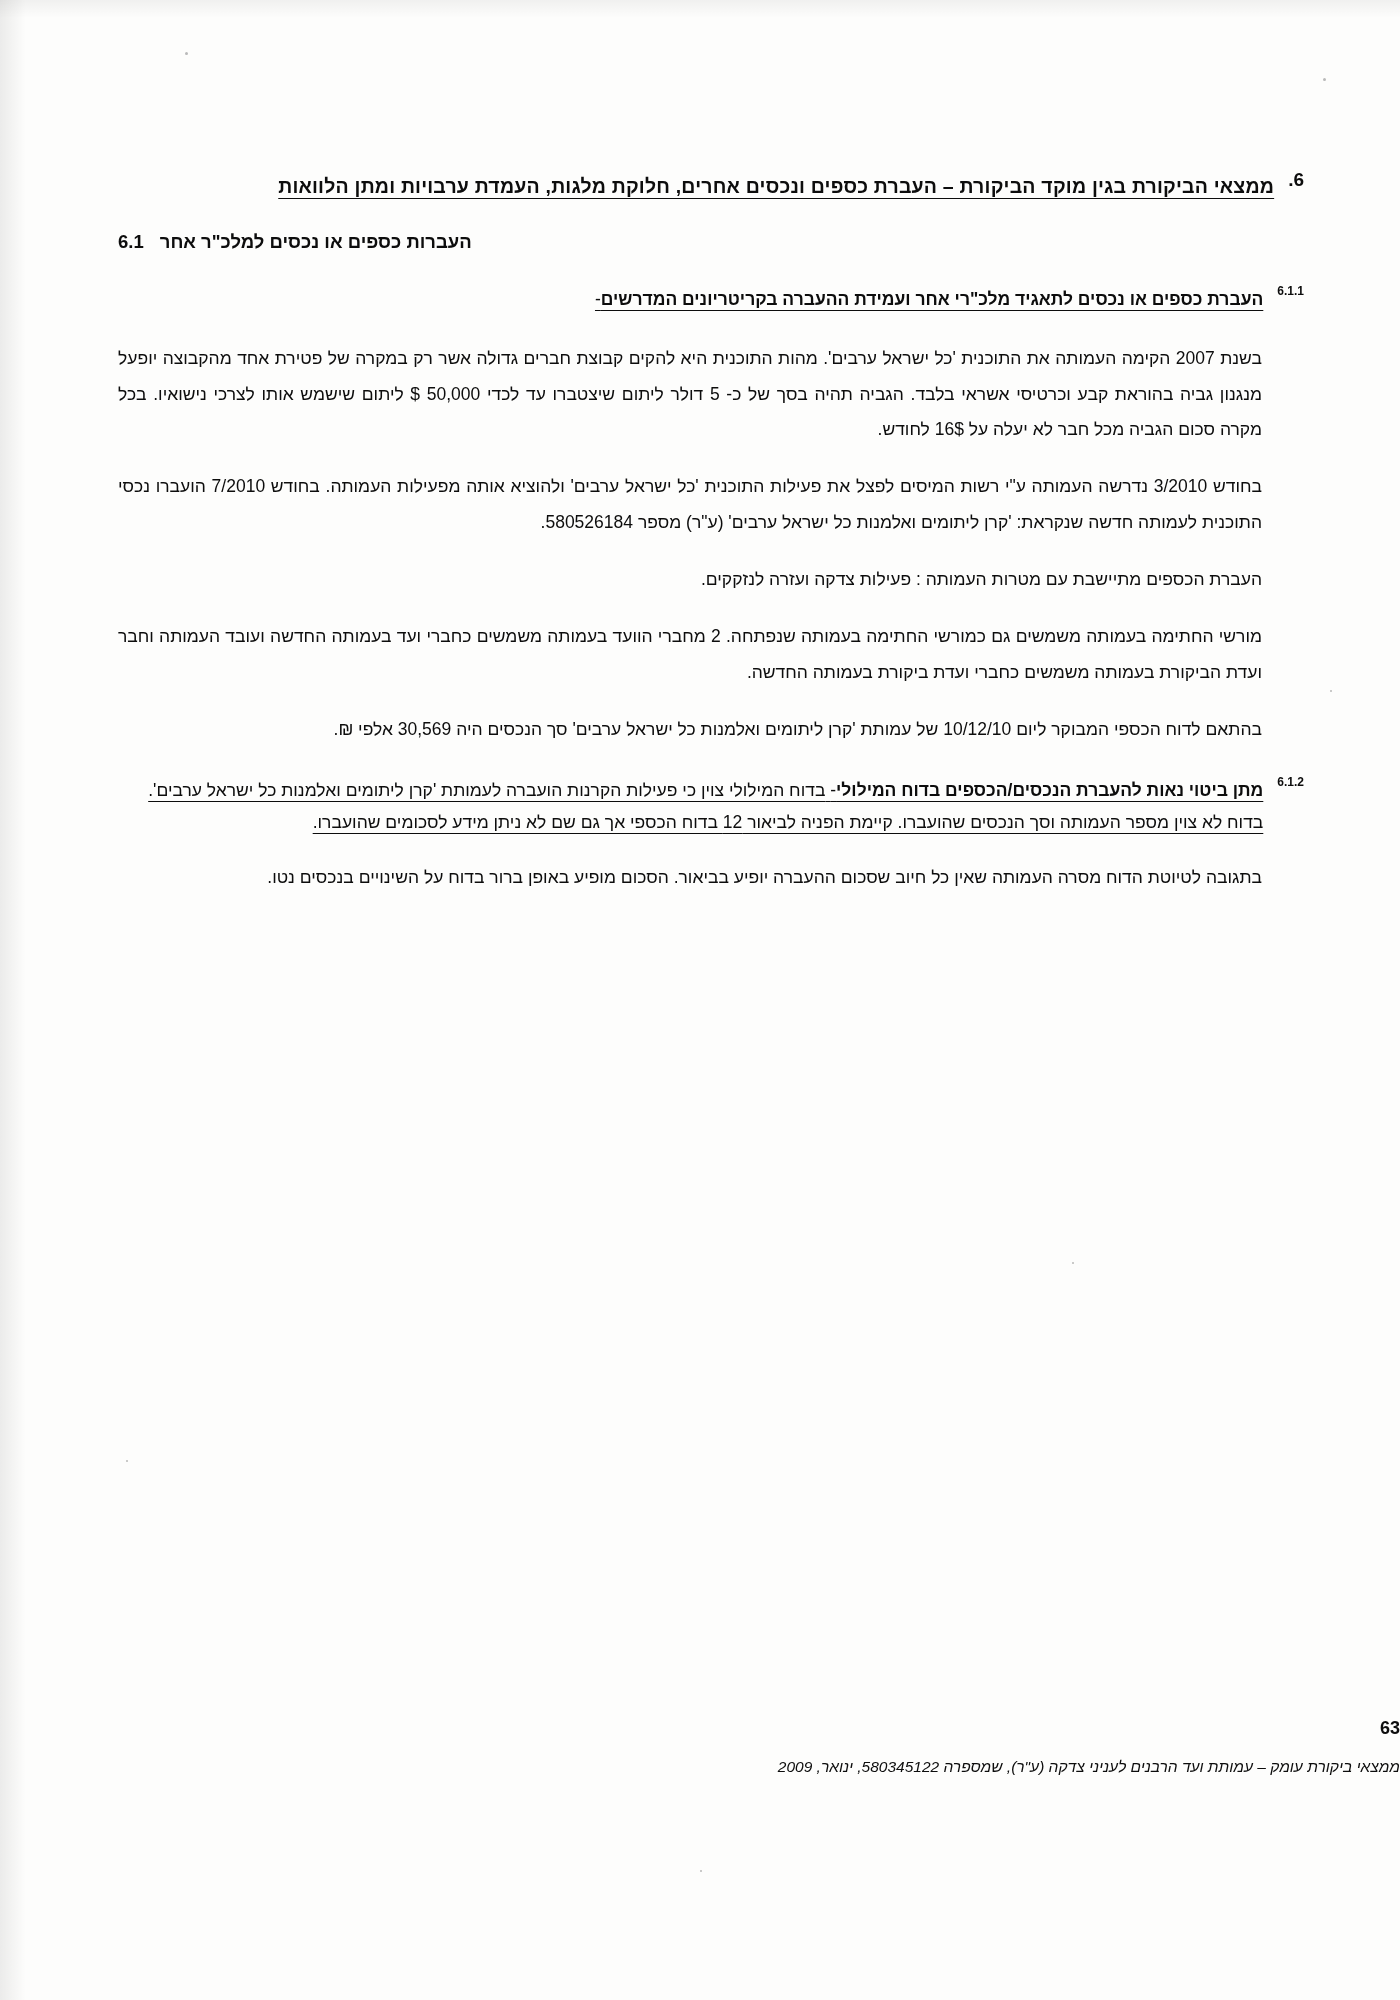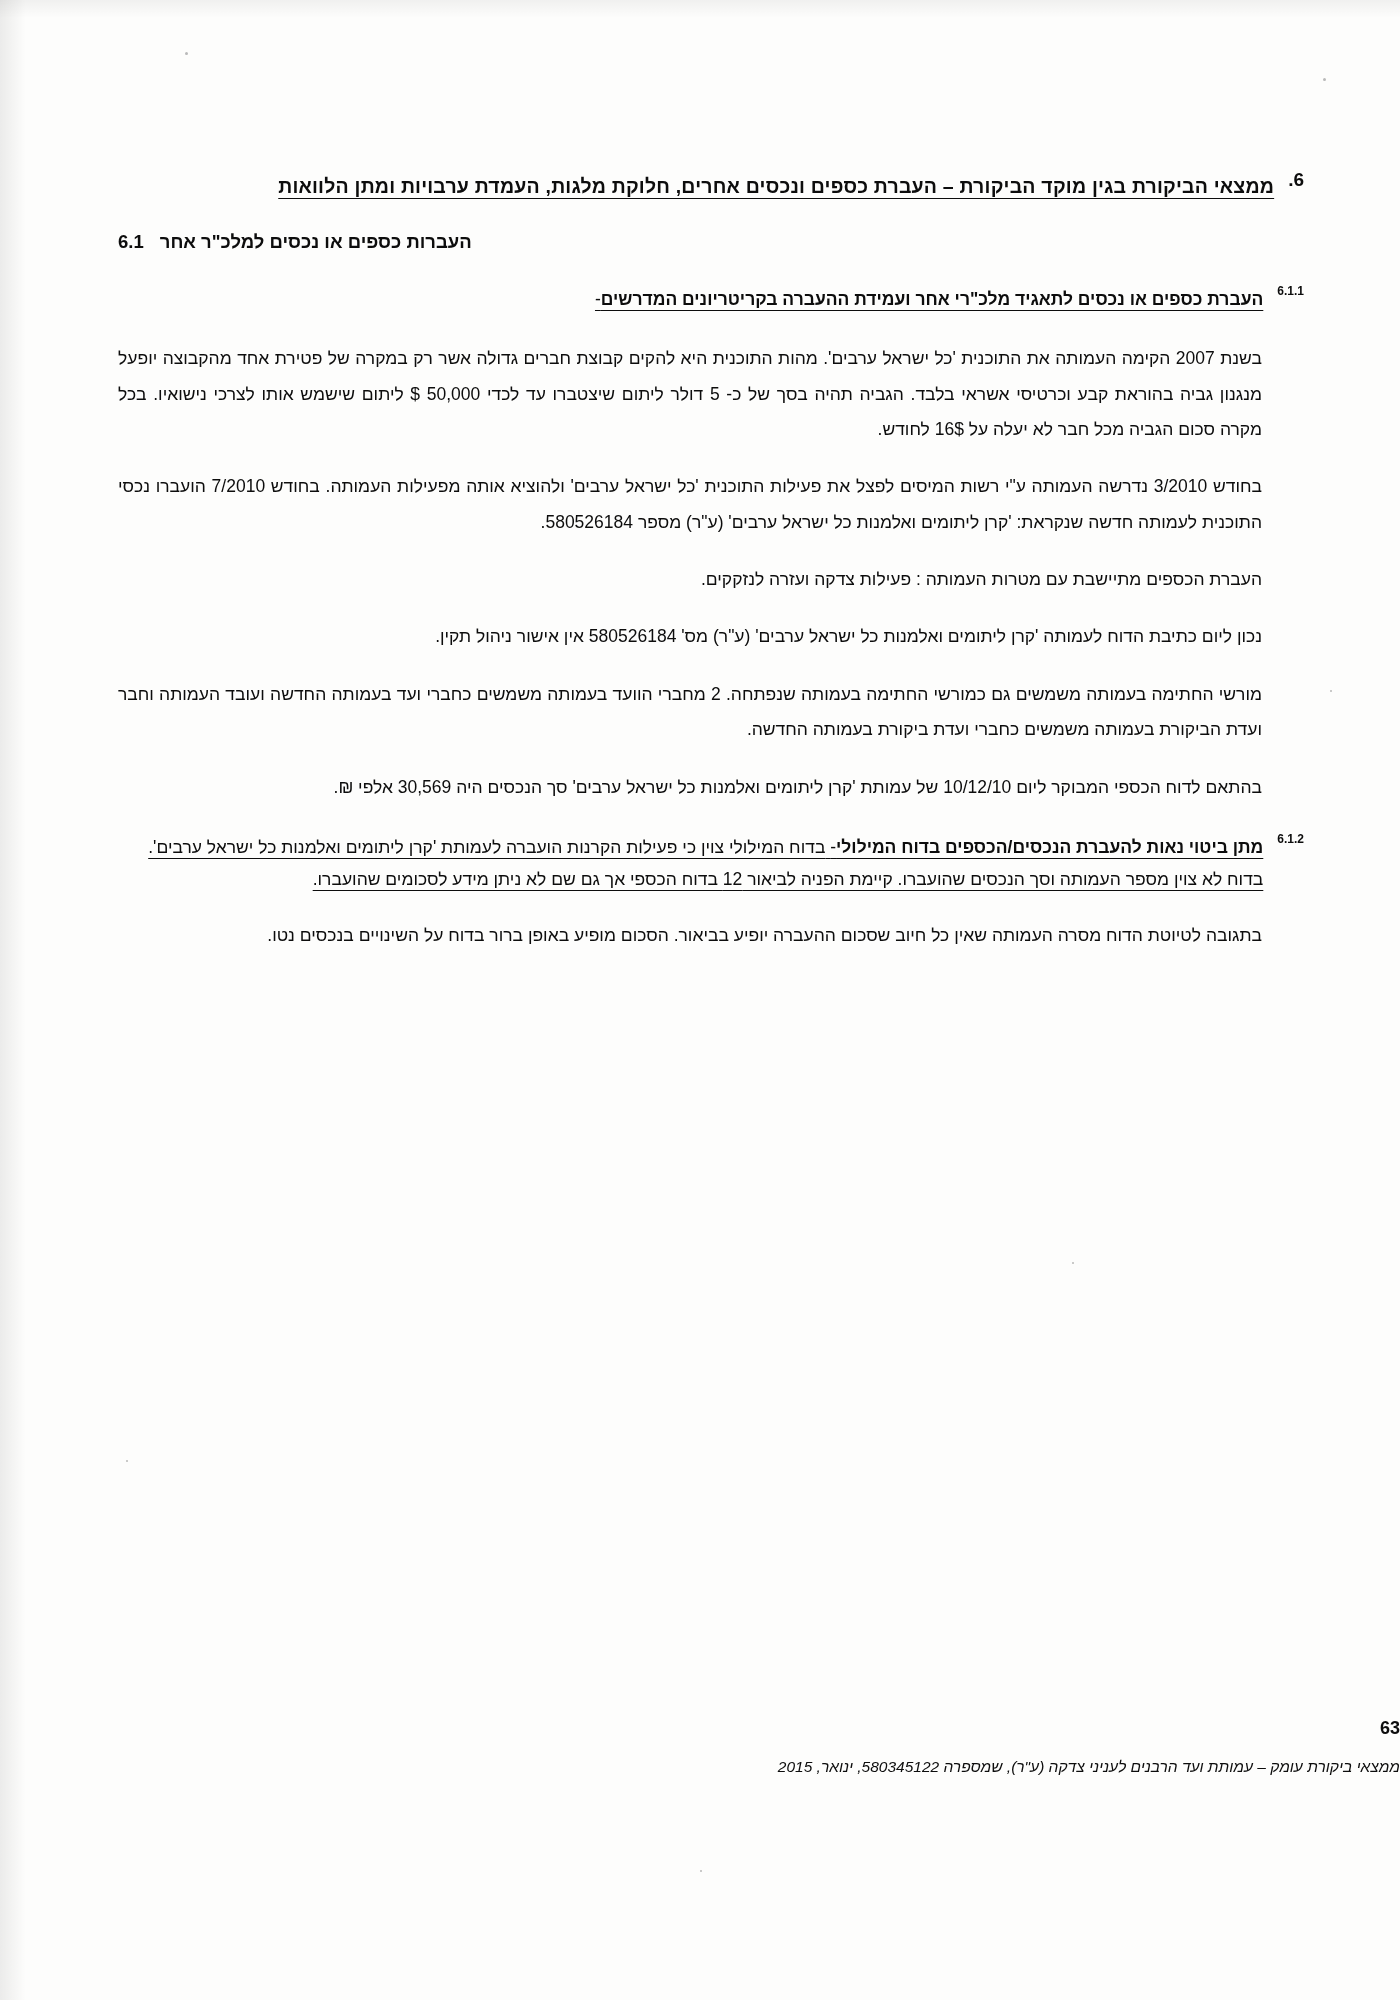--- a/index.html
+++ b/index.html
@@ -179,34 +179,33 @@
       <div class="h3-num">6.1.1</div>
       <div class="h3-title">
         <span>העברת כספים או נכסים לתאגיד מלכ"רי אחר ועמידת ההעברה בקריטריונים המדרשים</span><span class="plain">-</span>
       </div>
     </div>
 
     <div class="indent-block">
       <p class="body first">בשנת 2007 הקימה העמותה את התוכנית 'כל ישראל ערבים'. מהות התוכנית היא להקים קבוצת חברים גדולה אשר רק במקרה של פטירת אחד מהקבוצה יופעל מנגנון גביה בהוראת קבע וכרטיסי אשראי בלבד. הגביה תהיה בסך של כ- 5 דולר ליתום שיצטברו עד לכדי 50,000 $ ליתום שישמש אותו לצרכי נישואיו. בכל מקרה סכום הגביה מכל חבר לא יעלה על 16$ לחודש.</p>
       <p class="body">בחודש 3/2010 נדרשה העמותה ע"י רשות המיסים לפצל את פעילות התוכנית 'כל ישראל ערבים' ולהוציא אותה מפעילות העמותה. בחודש 7/2010 הועברו נכסי התוכנית לעמותה חדשה שנקראת: 'קרן ליתומים ואלמנות כל ישראל ערבים' (ע"ר) מספר 580526184.</p>
       <p class="body">העברת הכספים מתיישבת עם מטרות העמותה : פעילות צדקה ועזרה לנזקקים.</p>
-      <p class="body">נכון ליום כתיבת הדוח לעמותה 'קרן ליתומים ואלמנות כל ישראל ערבים' (ע"ר) מס' 580526184 אין אישור ניהול תקין.</p>
       <p class="body">מורשי החתימה בעמותה משמשים גם כמורשי החתימה בעמותה שנפתחה. 2 מחברי הוועד בעמותה משמשים כחברי ועד בעמותה החדשה ועובד העמותה וחבר ועדת הביקורת בעמותה משמשים כחברי ועדת ביקורת בעמותה החדשה.</p>
       <p class="body">בהתאם לדוח הכספי המבוקר ליום 10/12/10 של עמותת 'קרן ליתומים ואלמנות כל ישראל ערבים' סך הנכסים היה 30,569 אלפי ₪.</p>
     </div>
 
     <div class="h3-row" style="margin-top:26px;">
       <div class="h3-num">6.1.2</div>
       <div class="h3-title">
         <span>מתן ביטוי נאות להעברת הנכסים/הכספים בדוח המילולי</span><span class="plain">-</span>
         <span class="plain">בדוח המילולי צוין כי פעילות הקרנות הועברה לעמותת 'קרן ליתומים ואלמנות כל ישראל ערבים'. בדוח לא צוין מספר העמותה וסך הנכסים שהועברו. קיימת הפניה לביאור 12 בדוח הכספי אך גם שם לא ניתן מידע לסכומים שהועברו.</span>
       </div>
     </div>
 
     <div class="indent-block">
       <p class="body">בתגובה לטיוטת הדוח מסרה העמותה שאין כל חיוב שסכום ההעברה יופיע בביאור. הסכום מופיע באופן ברור בדוח על השינויים בנכסים נטו.</p>
     </div>
 
   </div>
 
   <div class="footer page-number">63</div>
-  <div class="footer footer-note">ממצאי ביקורת עומק – עמותת ועד הרבנים לעניני צדקה (ע"ר), שמספרה 580345122, ינואר, 2015</div>
+  <div class="footer footer-note">ממצאי ביקורת עומק – עמותת ועד הרבנים לעניני צדקה (ע"ר), שמספרה 580345122, ינואר, 2009</div>
 </div>
 
 </body></html>

